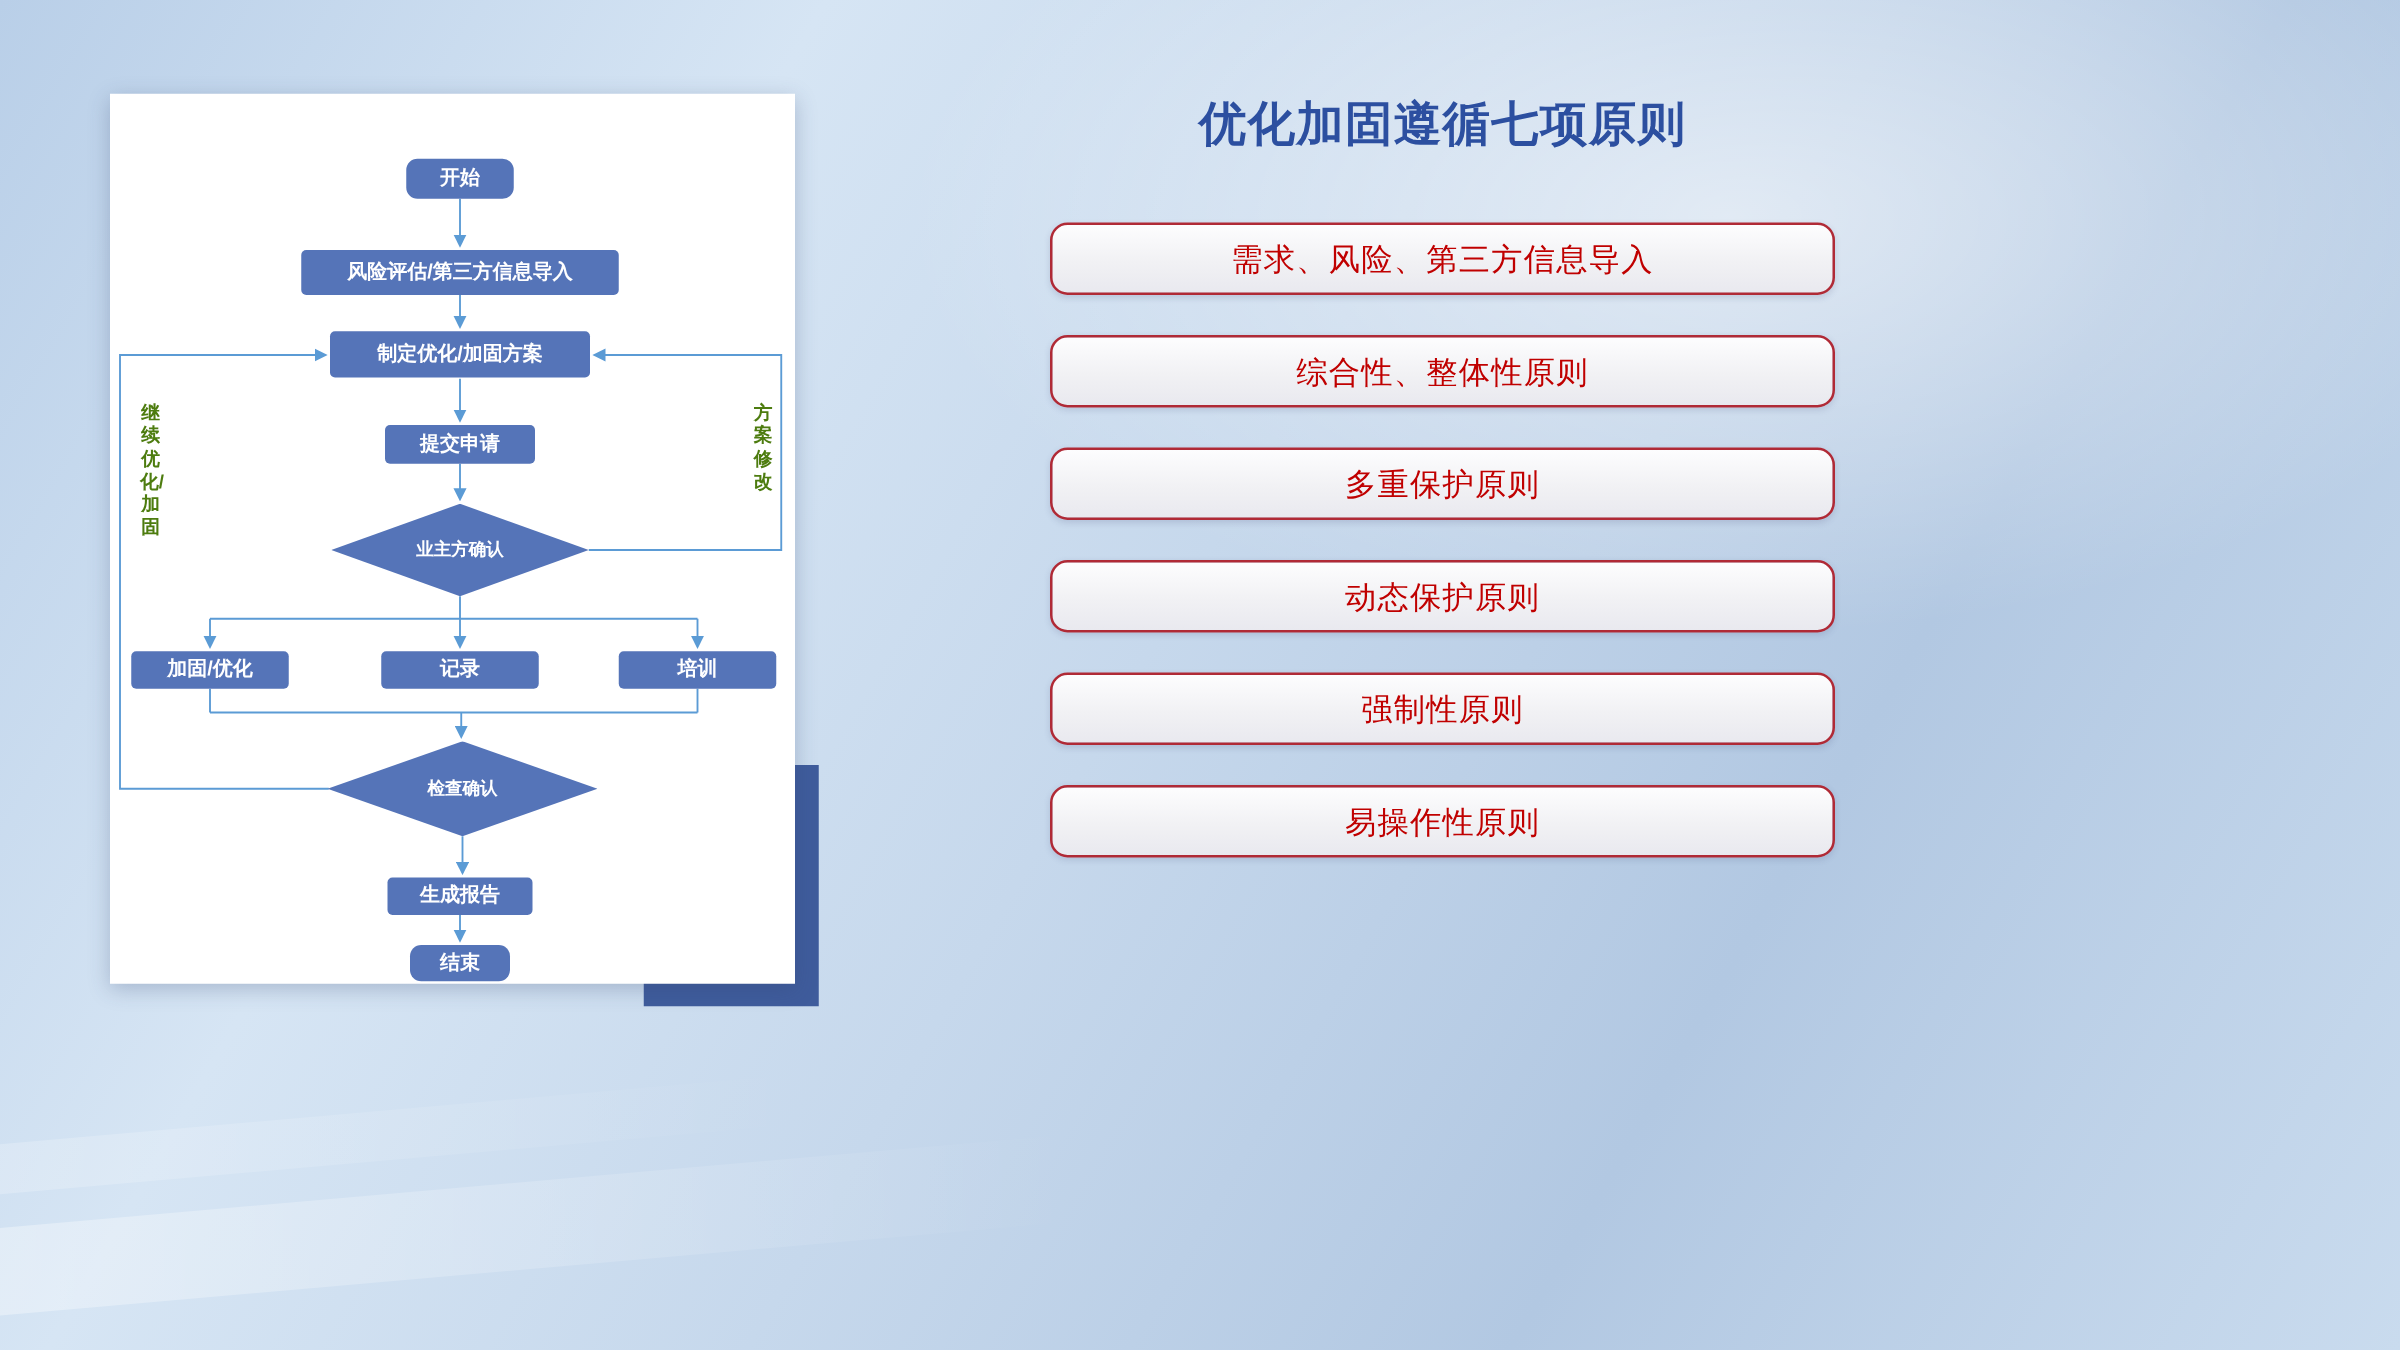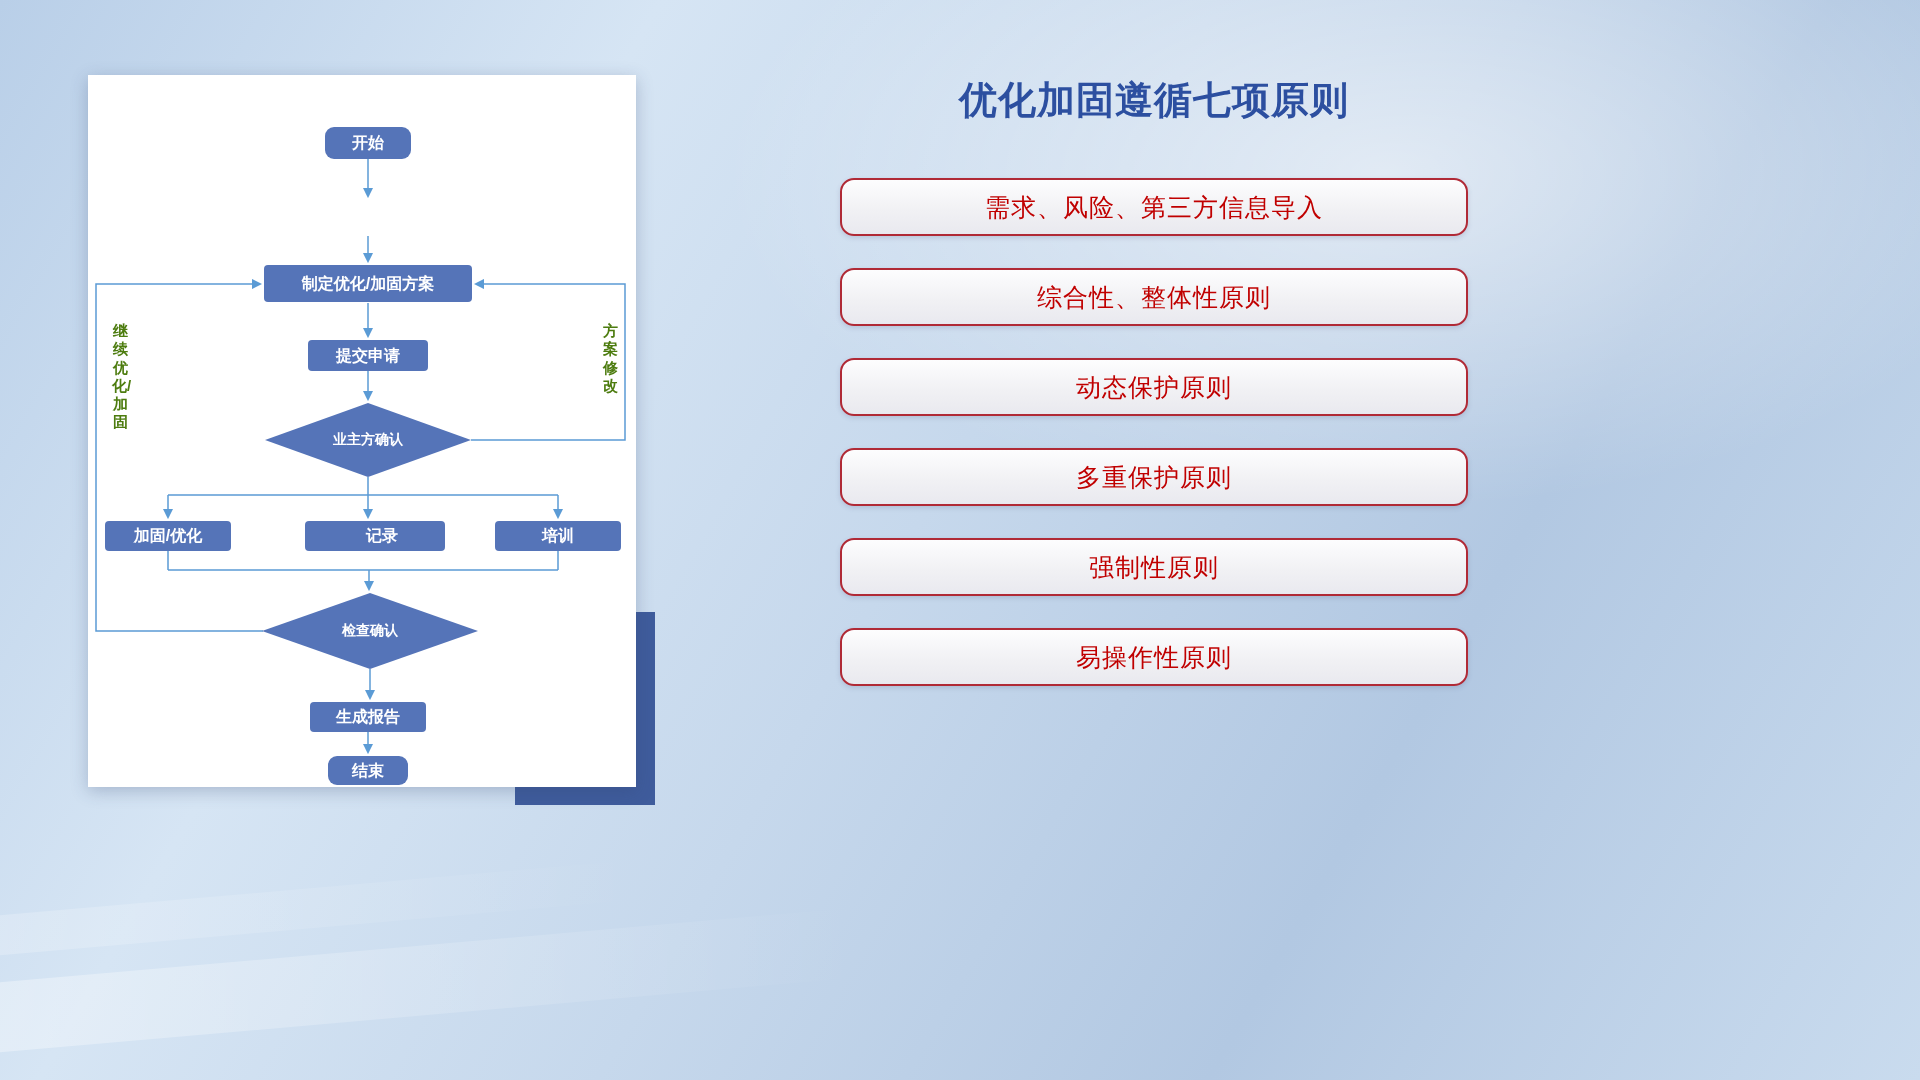--- a/index.html
+++ b/index.html
@@ -43,21 +43,21 @@
     border-radius: 0;
     clip-path: polygon(50% 0%, 100% 50%, 50% 100%, 0% 50%);
     font-size: 14px;
   }
   .n-start   { left: 237px; top: 52px;  width: 86px;  height: 32px; }
   .n-risk    { left: 153px; top: 125px; width: 254px; height: 36px; }
   .n-plan    { left: 176px; top: 190px; width: 208px; height: 37px; }
   .n-submit  { left: 220px; top: 265px; width: 120px; height: 31px; }
   .n-owner   { left: 177px; top: 328px; width: 206px; height: 74px; }
   .n-harden  { left: 17px;  top: 446px; width: 126px; height: 30px; }
-  .n-record  { left: 217px; top: 446px; width: 126px; height: 30px; padding-left: 14px; }
+  .n-record  { left: 217px; top: 446px; width: 126px; height: 30px; }
   .n-train   { left: 407px; top: 446px; width: 126px; height: 30px; }
   .n-check   { left: 174px; top: 518px; width: 216px; height: 76px; font-size: 15px; }
   .n-report  { left: 222px; top: 627px; width: 116px; height: 30px; }
   .n-end     { left: 240px; top: 681px; width: 80px;  height: 29px; }
 
   .vlabel {
     position: absolute; width: 17px; word-break: break-all;
     font-size: 15px; font-weight: bold; line-height: 1.22;
     color: #4d7c0f; text-align: center;
   }
@@ -108,20 +108,21 @@
         <path d="M80,476 V495 M470,476 V495 M80,495 H470"></path>
         <path d="M281,495 V514" marker-end="url(#arr)"></path>
         <path d="M282,594 V623" marker-end="url(#arr)"></path>
         <path d="M280,657 V677" marker-end="url(#arr)"></path>
         <path d="M175,556 H8 V209 H172" marker-end="url(#arr)"></path>
         <path d="M383,365 H537 V209 H388" marker-end="url(#arr)"></path>
       </g>
     </svg>
 
     <div class="node terminal n-start">开始</div>
+    <div class="node n-risk">风险评估/第三方信息导入</div>
     <div class="node n-plan">制定优化/加固方案</div>
     <div class="node n-submit">提交申请</div>
     <div class="node diamond n-owner">业主方确认</div>
     <div class="node n-harden">加固/优化</div>
     <div class="node n-record">记录</div>
     <div class="node n-train">培训</div>
     <div class="node diamond n-check">检查确认</div>
     <div class="node n-report">生成报告</div>
     <div class="node terminal n-end">结束</div>
 
@@ -132,24 +133,24 @@
   <div class="principles-panel">
     <h1 class="page-title">优化加固遵循七项原则</h1>
 
     <div class="pill">
       <span class="pill-label">需求、风险、第三方信息导入</span>
     </div>
     <div class="pill">
       <span class="pill-label">综合性、整体性原则</span>
     </div>
     <div class="pill">
-      <span class="pill-label">动态保护原则</span>
+      <span class="pill-label">多重保护原则</span>
     </div>
     <div class="pill">
-      <span class="pill-label">多重保护原则</span>
+      <span class="pill-label">动态保护原则</span>
     </div>
     <div class="pill">
       <span class="pill-label">强制性原则</span>
     </div>
     <div class="pill">
       <span class="pill-label">易操作性原则</span>
     </div>
   </div>
 </div>
 

